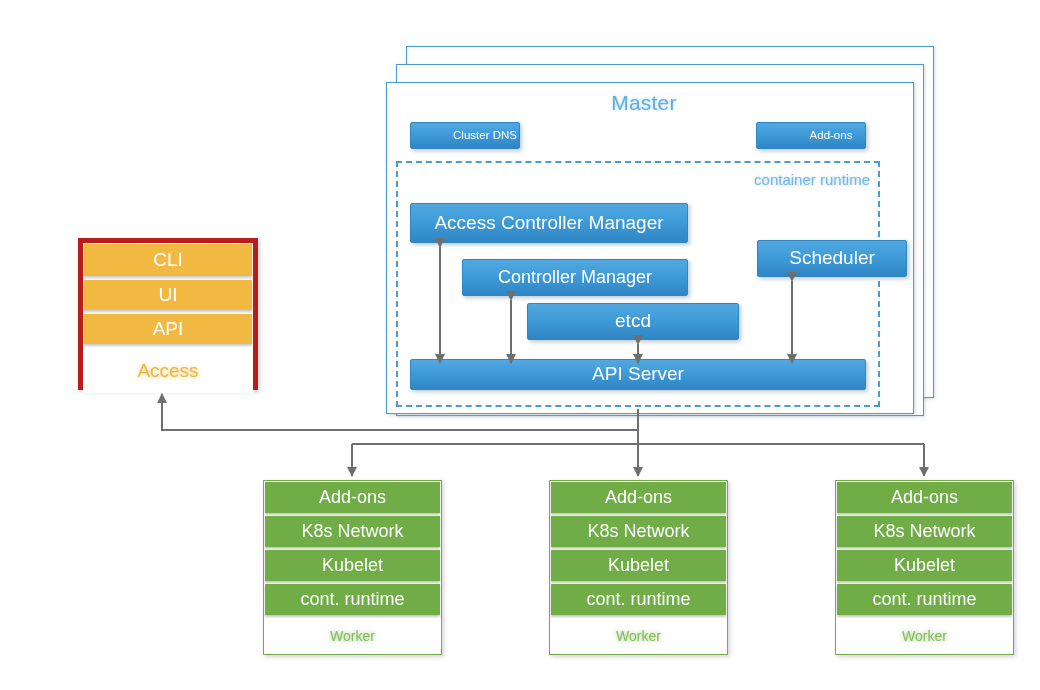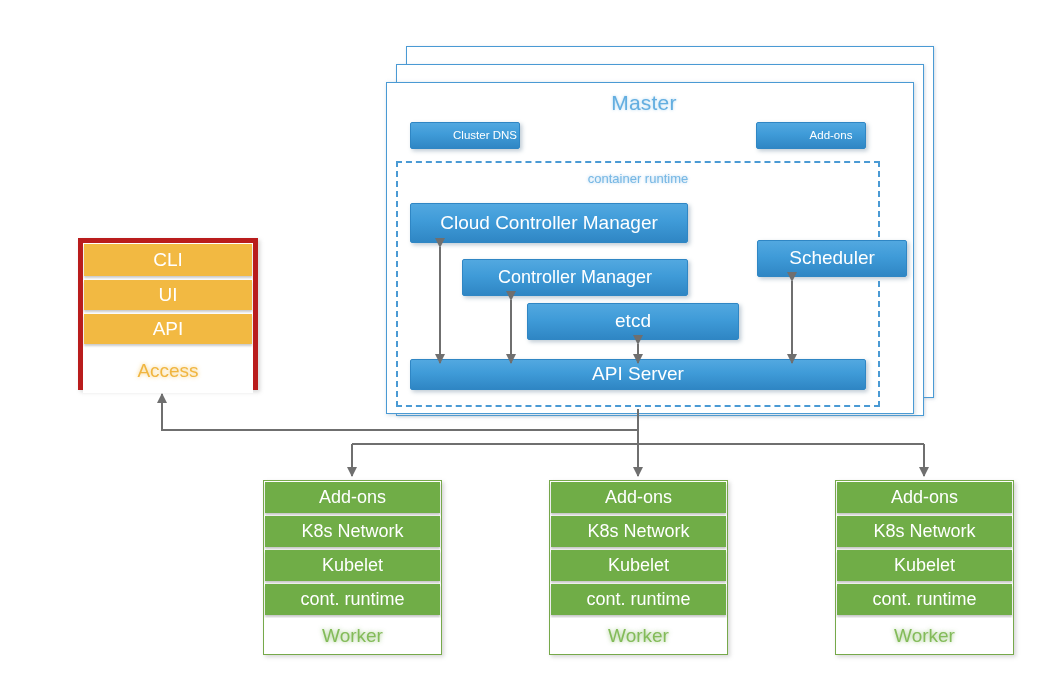--- a/index.html
+++ b/index.html
@@ -45,24 +45,24 @@
     text-shadow: 0 0 3px rgba(150,200,235,.8);
   }
 
   
   .runtime-box {
     border: 2px dashed #4a9ad4;
     background: transparent;
   }
   .runtime-title {
     position: absolute;
-    left: 0; right: 0;
+    left: 0; right: 8px;
     top: 8px;
-    text-align: center;
-    font-size: 13px;
+    text-align: right;
+    font-size: 15px;
     color: #76b7e4;
     text-shadow: 0 0 3px rgba(150,200,235,.85);
   }
 
   
   .blue-box {
     background: linear-gradient(180deg, #52a8e0 0%, #3f9bd8 45%, #2f86c4 100%);
     border: 1px solid #2f86c4;
     border-radius: 2px;
     color: #ffffff;
@@ -120,21 +120,21 @@
     display: flex;
     align-items: center;
     justify-content: center;
     box-shadow: 0 2px 2px rgba(130,130,130,.45);
   }
   .stack-footer-green {
     position: absolute;
     left: 0; right: 0;
     background: #ffffff;
     color: #83bb59;
-    font-size: 19px;
+    font-size: 14px;
     display: flex;
     align-items: center;
     justify-content: center;
     text-shadow: 0 0 4px rgba(112,173,71,.70);
   }
 
   
   #wires {
     position: absolute;
     left: 0; top: 0;
@@ -160,21 +160,21 @@
 
   <div class="abs blue-box small" style="left:756px; top:122px; width:110px; height:27px;">
     <span>Add-ons</span>
   </div>
 
   <div class="abs runtime-box" style="left:396px; top:161px; width:484px; height:246px;">
     <div class="runtime-title">container runtime</div>
   </div>
 
   <div class="abs blue-box" style="left:410px; top:203px; width:278px; height:40px; font-size:19px;">
-    <span>Cloud Controller Manager</span>
+    <span>Access Controller Manager</span>
   </div>
 
   <div class="abs blue-box" style="left:462px; top:259px; width:226px; height:37px; font-size:18px;">
     <span>Controller Manager</span>
   </div>
 
   <div class="abs blue-box" style="left:716px; top:240px; width:150px; height:37px; font-size:19px;margin-left:41px;">
     <span>Scheduler</span>
   </div>
 

